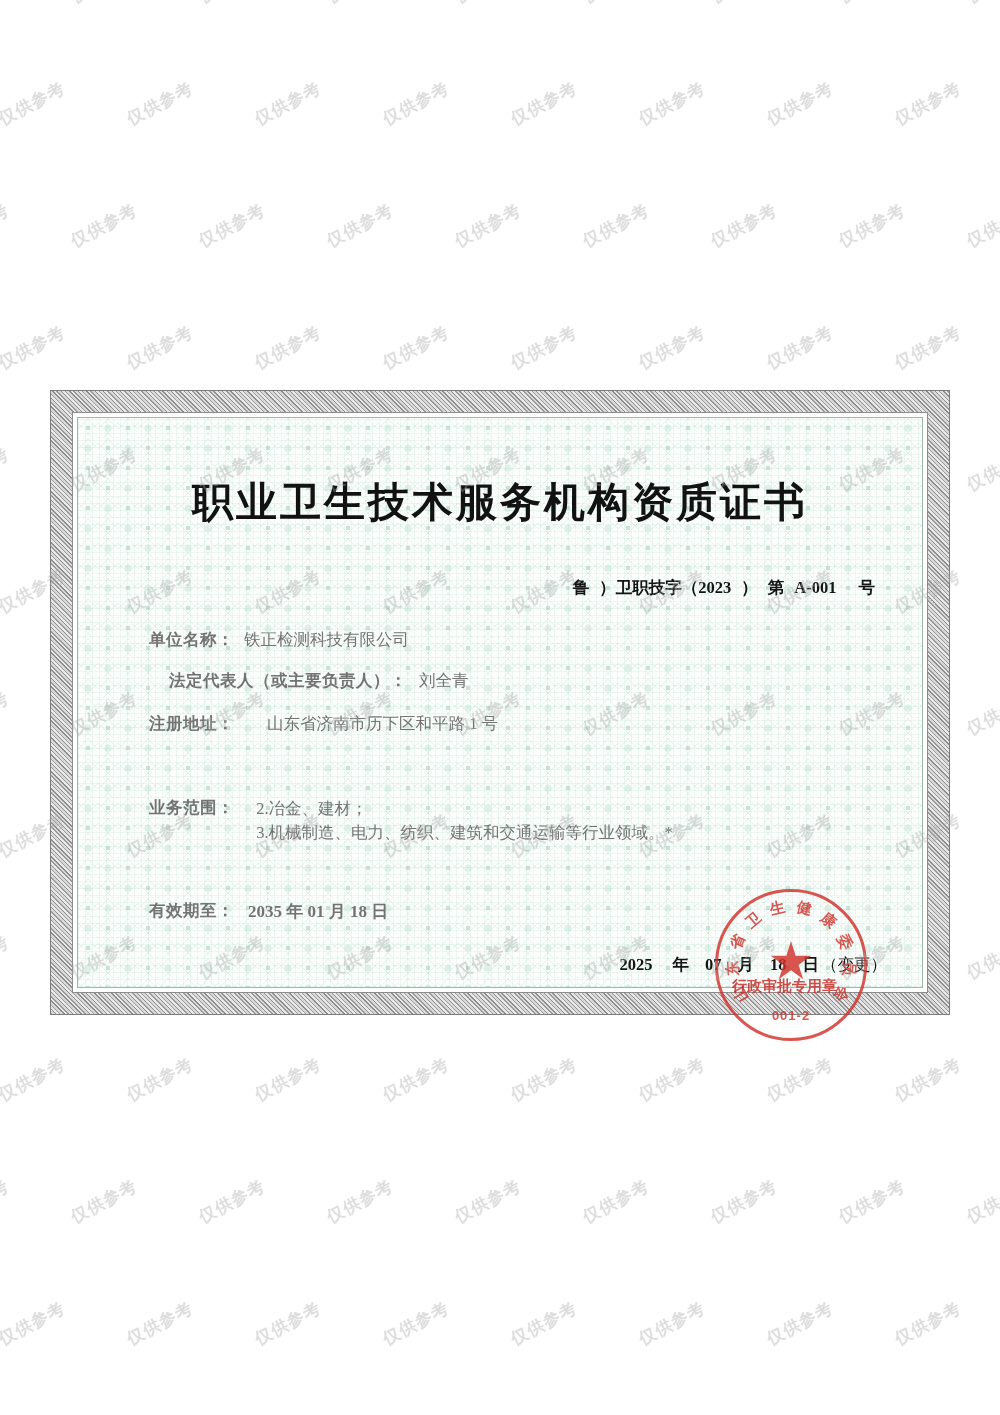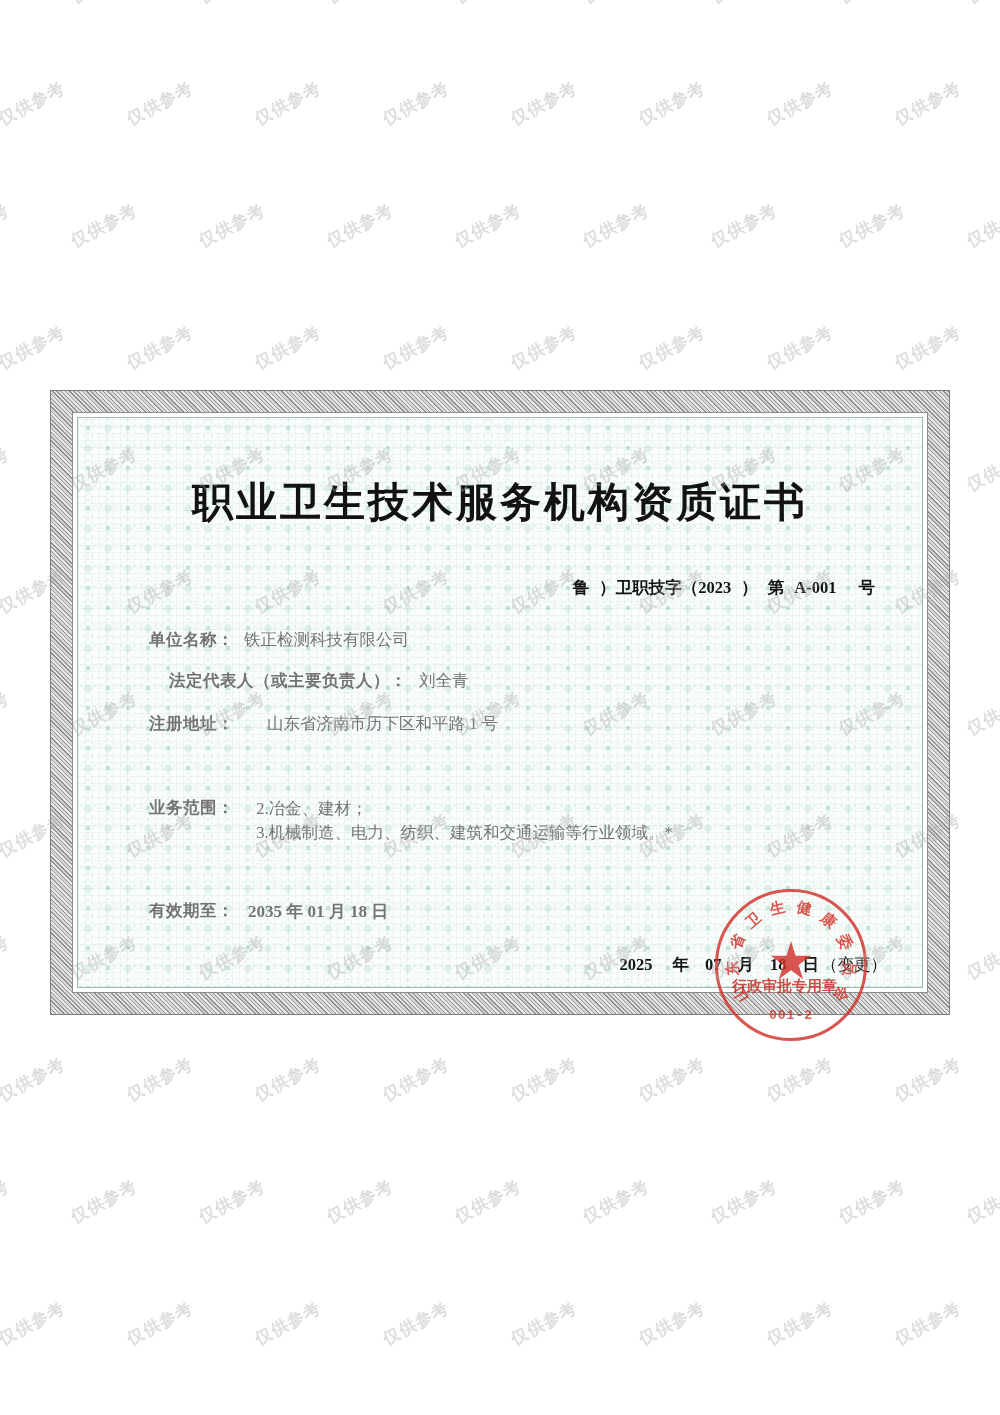--- a/index.html
+++ b/index.html
@@ -214,21 +214,21 @@
   }
   #official-seal .seal-bottom {
     position: absolute;
     left: 0; right: 0;
     bottom: 18px;
     text-align: center;
     font-size: 13px;
     font-weight: bold;
     color: #d2312b;
     letter-spacing: 1px;
-    font-family: Liberation Mono, monospace;
+    font-family: Liberation Sans, sans-serif;
   }
   #seal-overprint {
     position: absolute;
     right: 86px;
     top: 560px;
     z-index: 9;
     color: #c4302b;
     font-size: 15px;
     font-weight: bold;
     opacity: 0.85;

